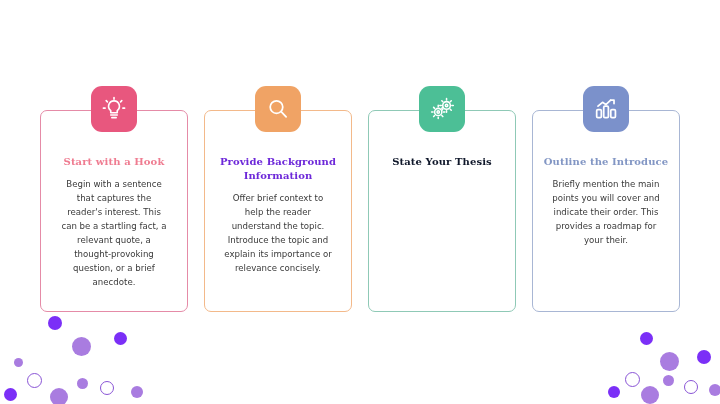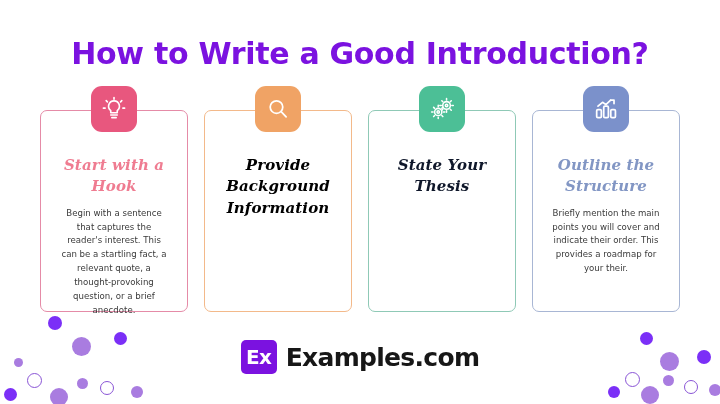--- a/index.html
+++ b/index.html
@@ -70,26 +70,25 @@
     height: 46px;
     border-radius: 11px;
     display: flex;
     align-items: center;
     justify-content: center;
   }
   .icon-tile svg { display: block; }
 
   .card-title {
     font-family: "DejaVu Serif", serif;
-    font-size: 15px;
+    font-size: 10px;
     font-weight: bold;
     line-height: 1.42;
     margin: 0 0 9px 0;
     letter-spacing: 0.1px;
-    font-style: italic;
   }
 
   .card-body {
     font-family: "DejaVu Sans", sans-serif;
     font-size: 8.6px;
     line-height: 1.62;
     color: #3a3a3a;
     margin: 8px;
     padding: 0 2px;
   }
@@ -149,21 +148,20 @@
     position: absolute;
     border-radius: 50%;
     pointer-events: none;
   }
 </style>
 </head>
 <body>
 
 <div id="stage">
 
-  <h1 id="page-title" style="color: rgb(123, 18, 224);">How to Write a Good Introduction?</h1>
 
   <div id="cards">
 
     <div class="card v1" style="border-color: rgb(229, 139, 167);">
       <div class="icon-tile" style="background: rgb(232, 87, 126);">
         <svg width="26" height="26" viewBox="0 0 24 24" fill="none" stroke="#ffffff" stroke-width="1.5" stroke-linecap="round" stroke-linejoin="round">
           <path d="M9 17.5h6"></path>
           <path d="M10 20h4"></path>
           <path d="M12 4.5a5 5 0 0 0-3 9v2h6v-2a5 5 0 0 0-3-9z"></path>
           <path d="M12 1.4v1.6M4.8 4.3l1.1 1.1M19.2 4.3l-1.1 1.1M2.2 11.2h1.6M20.2 11.2h1.6"></path>
@@ -173,21 +171,22 @@
       <p class="card-body">Begin with a sentence that captures the reader's interest. This can be a startling fact, a relevant quote, a thought-provoking question, or a brief anecdote.</p>
     </div>
 
     <div class="card v2" style="border-color: rgb(243, 185, 138);">
       <div class="icon-tile" style="background: rgb(240, 163, 101);">
         <svg width="26" height="26" viewBox="0 0 24 24" fill="none" stroke="#ffffff" stroke-width="1.6" stroke-linecap="round" stroke-linejoin="round">
           <circle cx="10.6" cy="10.2" r="5.8"></circle>
           <path d="M14.9 14.5l4.6 4.8"></path>
         </svg>
       </div>
-      <div class="card-title" style="color: #000000;">Provide Background Information</div>
+      <div class="card-title" style="color: #6d28d9;">Provide Background Information</div>
+      <p class="card-body">Offer brief context to help the reader understand the topic. Introduce the topic and explain its importance or relevance concisely.</p>
     </div>
 
     <div class="card v3" style="border-color: rgb(143, 201, 182);">
       <div class="icon-tile" style="background: rgb(76, 191, 150);">
         <svg width="27" height="27" viewBox="0 0 24 24" fill="none" stroke="#ffffff" stroke-width="1.35" stroke-linecap="round" stroke-linejoin="round">
           <circle cx="8.2" cy="14.2" r="3.2"></circle>
           <circle cx="8.2" cy="14.2" r="1.1"></circle>
           <path d="M8.2 9.6v-1.3M8.2 20.1v-1.3M3.6 14.2H2.3M14.1 14.2h-1.3M5 11l-.9-.9M12.3 18.3l-.9-.9M5 17.4l-.9.9M12.3 10.1l-.9.9"></path>
           <circle cx="15.6" cy="8.4" r="3.4"></circle>
           <circle cx="15.6" cy="8.4" r="1.1"></circle>
@@ -200,30 +199,26 @@
     <div class="card v4" style="border-color: rgb(168, 182, 212);">
       <div class="icon-tile" style="background: rgb(123, 145, 203);">
         <svg width="26" height="26" viewBox="0 0 24 24" fill="none" stroke="#ffffff" stroke-width="1.6" stroke-linecap="round" stroke-linejoin="round">
           <rect x="3.4" y="12.6" width="4.3" height="7.4" rx="1.1"></rect>
           <rect x="9.9" y="9.4" width="4.3" height="10.6" rx="1.1"></rect>
           <rect x="16.4" y="12.6" width="4.3" height="7.4" rx="1.1"></rect>
           <path d="M4.6 9.4l4.2-3.6 3.1 2.2 4.4-4.1"></path>
           <path d="M16.3 3.9h3.1v3.1"></path>
         </svg>
       </div>
-      <div class="card-title" style="color: rgb(130, 150, 196);">Outline the Structure</div>
+      <div class="card-title" style="color: rgb(130, 150, 196);">Outline the Introduce</div>
       <p class="card-body">Briefly mention the main points you will cover and indicate their order. This provides a roadmap for your their.</p>
     </div>
 
   </div>
 
-  <div id="footer-logo">
-    <div id="logo-mark" style="background: rgb(123, 18, 224);">Ex</div>
-    <div id="logo-word">Examples.com</div>
-  </div>
 
   <div id="deco-left">
       <div class="deco" style="left: 48px; top: 316px; width: 14px; height: 14px; background: rgb(123, 47, 247);"></div>
       <div class="deco" style="left: 72px; top: 337px; width: 19px; height: 19px; background: rgb(169, 124, 224);"></div>
       <div class="deco" style="left: 114px; top: 332px; width: 13px; height: 13px; background: rgb(123, 47, 247);"></div>
       <div class="deco" style="left: 27px; top: 373px; width: 15px; height: 15px; background: transparent; border: 1.7px solid rgb(138, 85, 214); box-sizing: border-box;"></div>
       <div class="deco" style="left: 77px; top: 378px; width: 11px; height: 11px; background: rgb(169, 124, 224);"></div>
       <div class="deco" style="left: 100px; top: 381px; width: 14px; height: 14px; background: transparent; border: 1.7px solid rgb(138, 85, 214); box-sizing: border-box;"></div>
       <div class="deco" style="left: 4px; top: 388px; width: 13px; height: 13px; background: rgb(123, 47, 247);"></div>
       <div class="deco" style="left: 50px; top: 388px; width: 18px; height: 18px; background: rgb(169, 124, 224);"></div>

